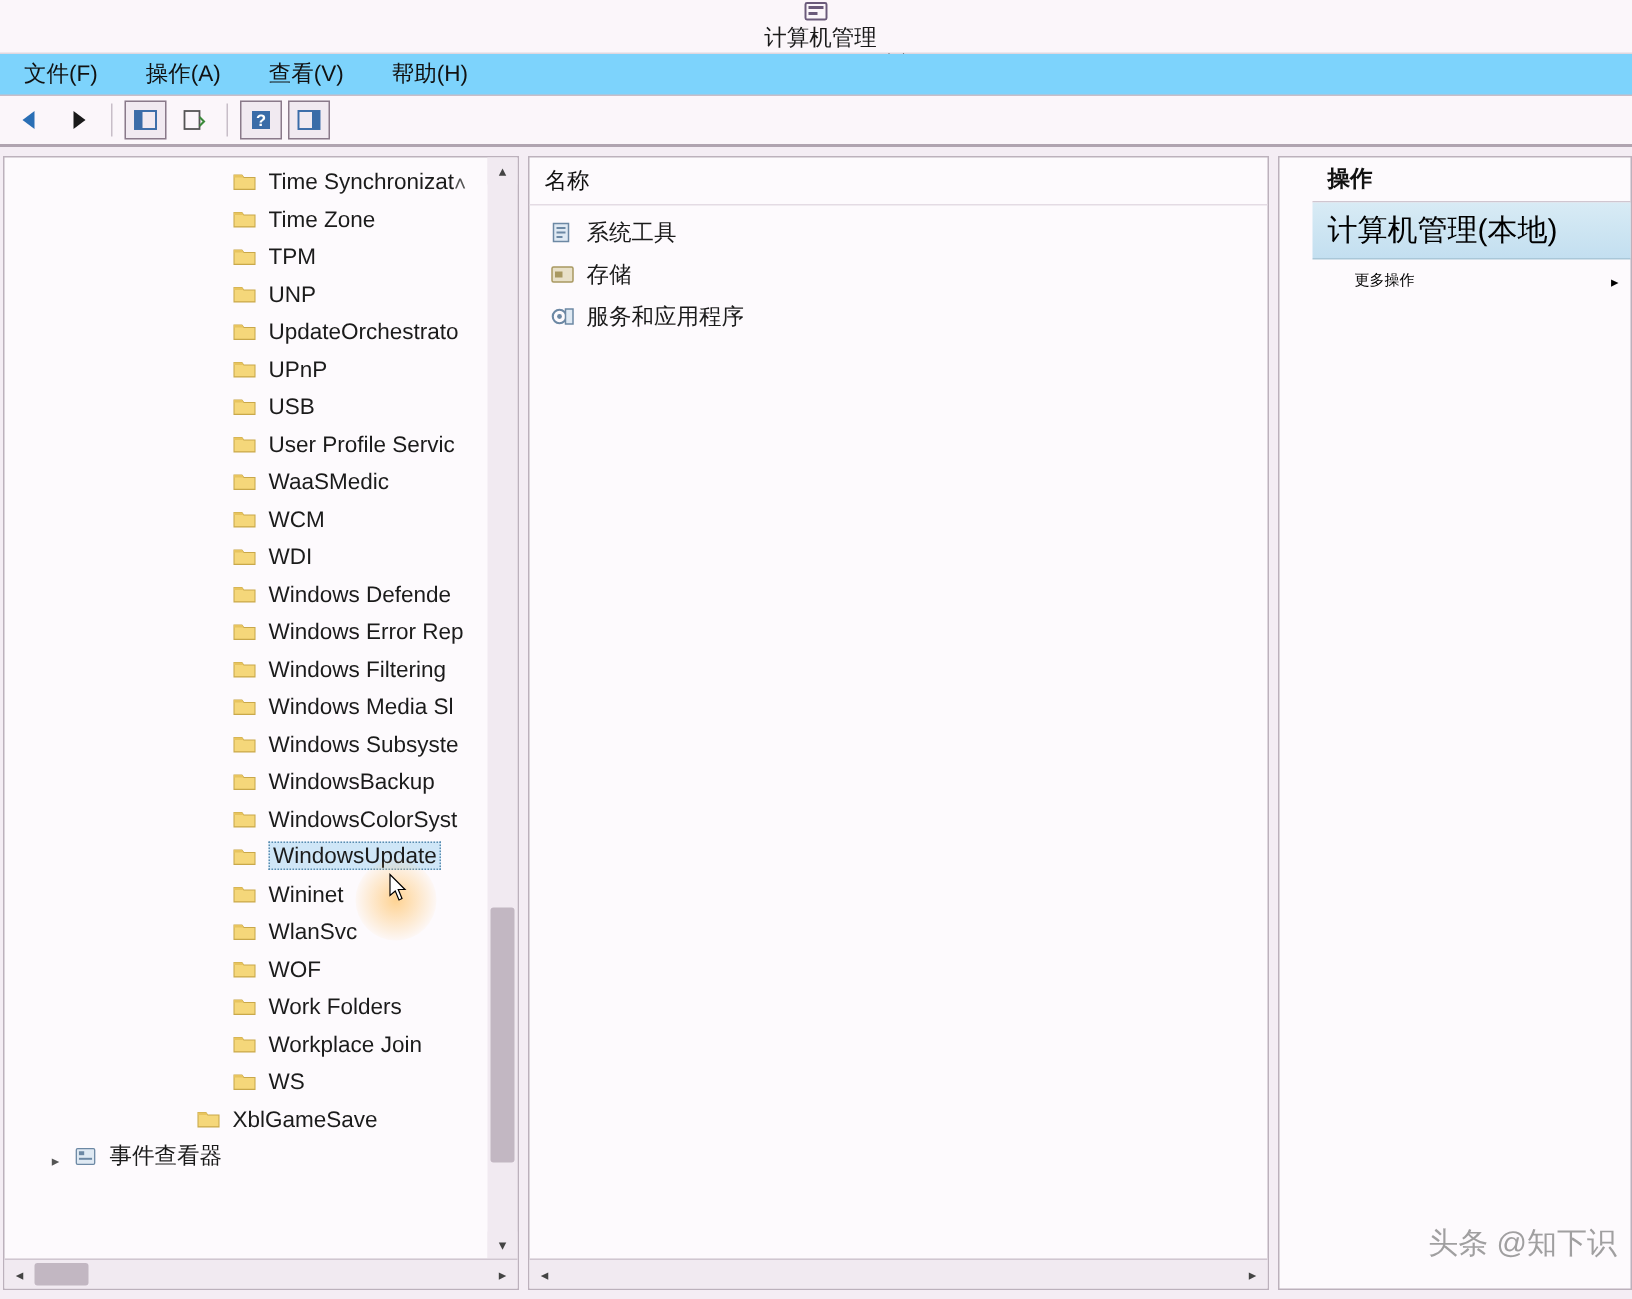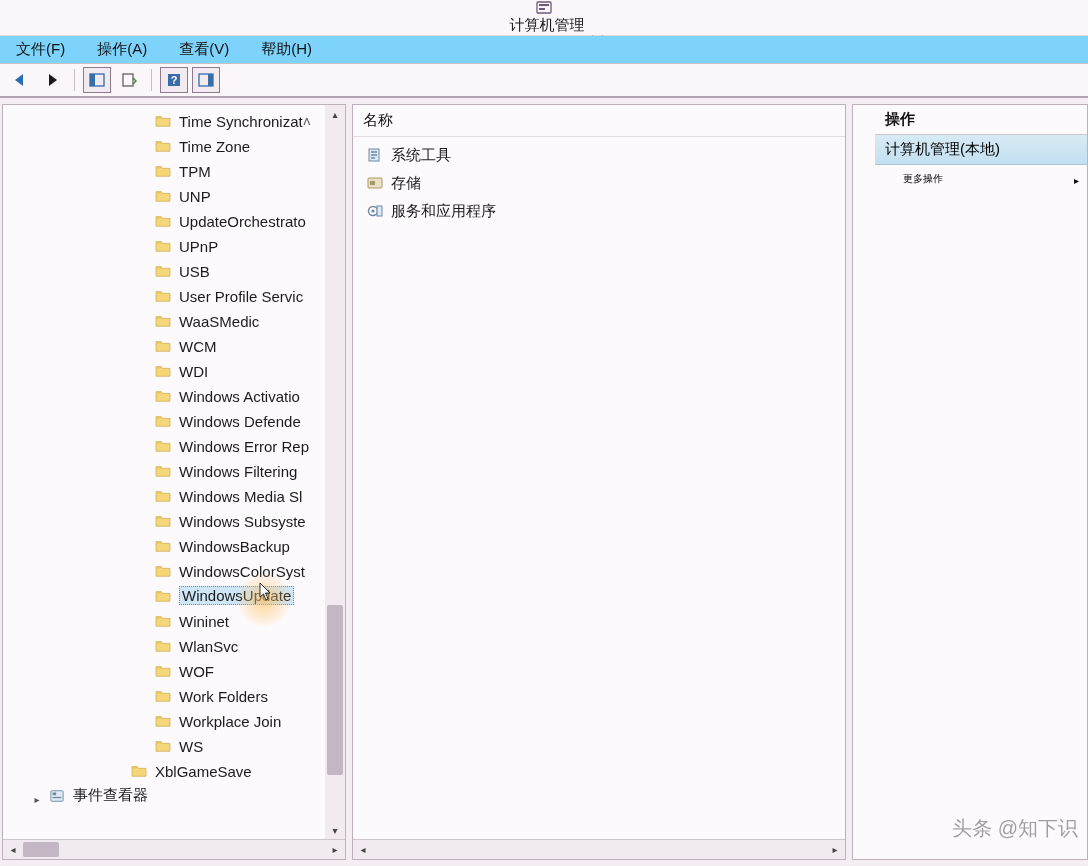--- a/index.html
+++ b/index.html
@@ -195,21 +195,21 @@
   
   .r-header {
     padding: 5px 10px;
     font-size: 15px; font-weight: bold;
     border-bottom: 1px solid #d0c6d0;
     color: #111;
   }
   .r-section-title {
     background: linear-gradient(#d8ebf5, #c3dff0);
     padding: 5px 10px;
-    font-size: 15px;
+    font-size: 20px;
     border-bottom: 1px solid #a9c7d8;
     position: relative;
   }
   .r-item {
     padding: 7px 0 7px 28px;
     font-size: 10px;
     display: flex; align-items: flex-end; justify-content: space-between;
     padding-right: 8px;
   }
 
@@ -406,29 +406,20 @@
             <span class="label">WCM</span>
           </div>
           <div class="tree-item depth4">
             <span class="folder-icon">
               <svg viewBox="0 0 18 16" width="18" height="14">
                 <path d="M1 3 L7 3 L8.5 5 L17 5 L17 14 L1 14 Z" fill="#f5d77a" stroke="#c9a84a" stroke-width="0.8"></path>
                 <path d="M1 3 L7 3 L8.5 5 L1 5 Z" fill="#e8c45e"></path>
               </svg>
             </span>
             <span class="label">WDI</span>
-          </div>
-          <div class="tree-item depth4">
-            <span class="folder-icon">
-              <svg viewBox="0 0 18 16" width="18" height="14">
-                <path d="M1 3 L7 3 L8.5 5 L17 5 L17 14 L1 14 Z" fill="#f5d77a" stroke="#c9a84a" stroke-width="0.8"></path>
-                <path d="M1 3 L7 3 L8.5 5 L1 5 Z" fill="#e8c45e"></path>
-              </svg>
-            </span>
-            <span class="label">Windows Activatio</span>
           </div>
           <div class="tree-item depth4">
             <span class="folder-icon">
               <svg viewBox="0 0 18 16" width="18" height="14">
                 <path d="M1 3 L7 3 L8.5 5 L17 5 L17 14 L1 14 Z" fill="#f5d77a" stroke="#c9a84a" stroke-width="0.8"></path>
                 <path d="M1 3 L7 3 L8.5 5 L1 5 Z" fill="#e8c45e"></path>
               </svg>
             </span>
             <span class="label">Windows Defende</span>
           </div>

